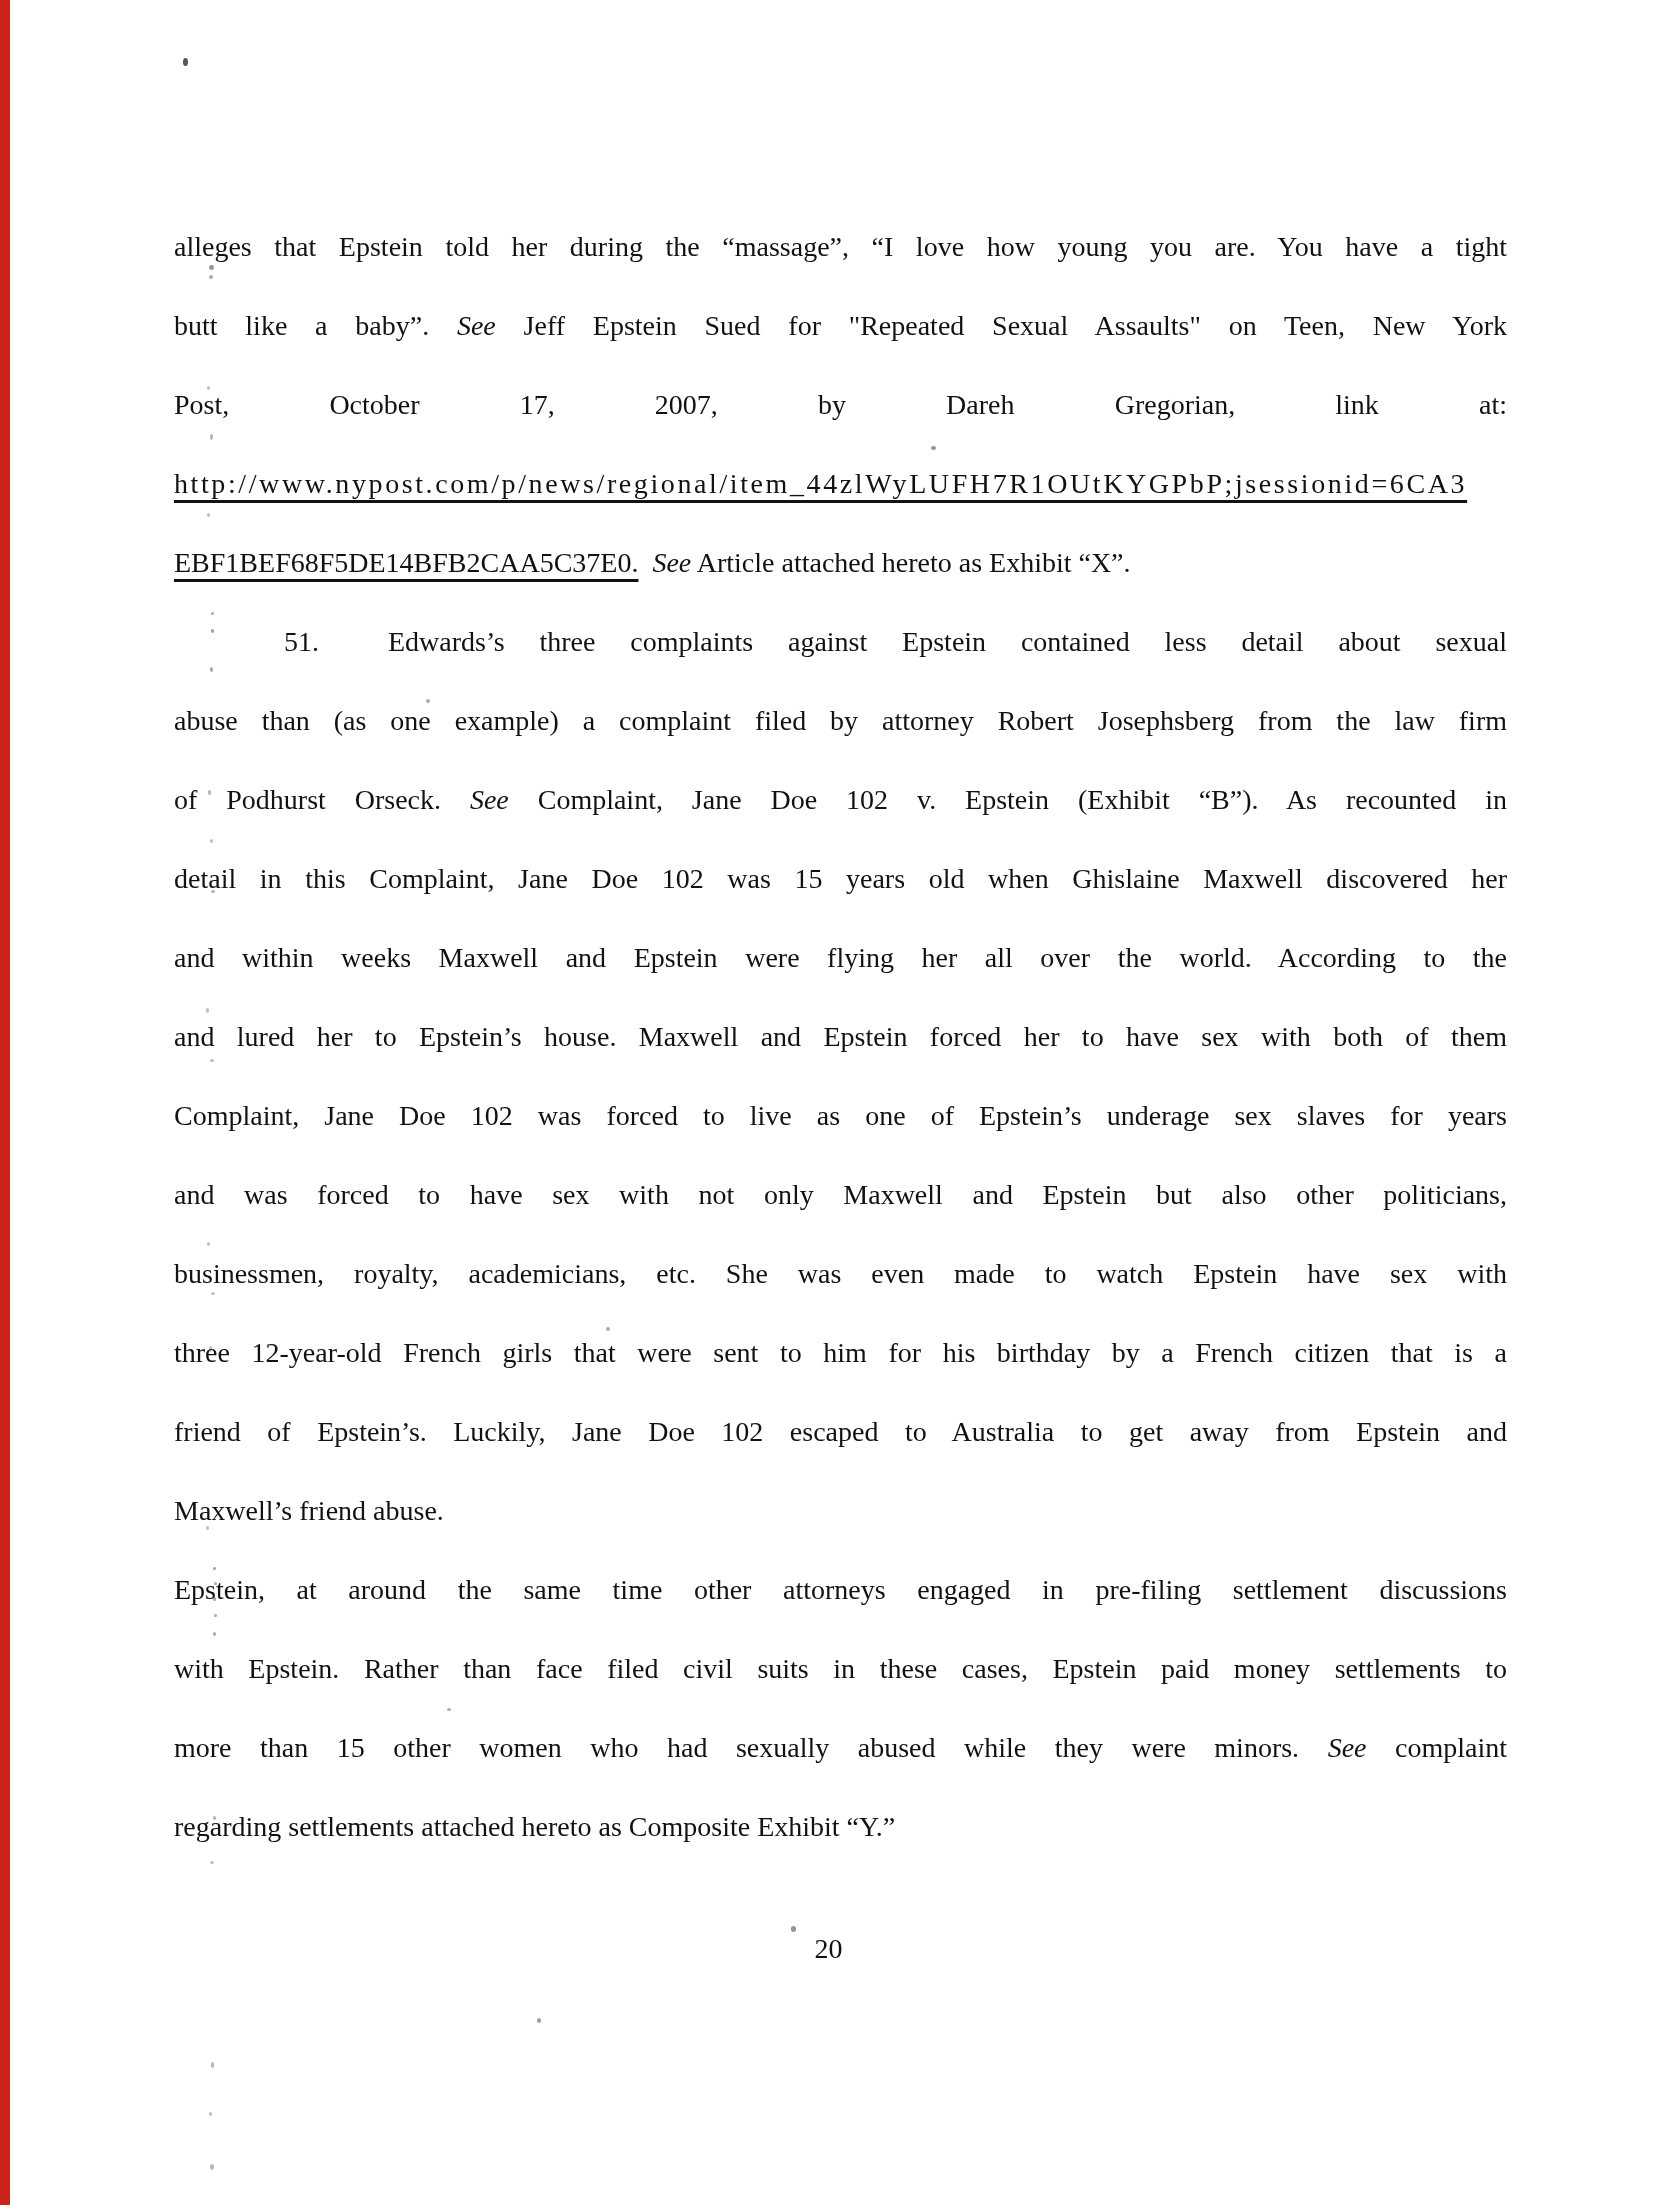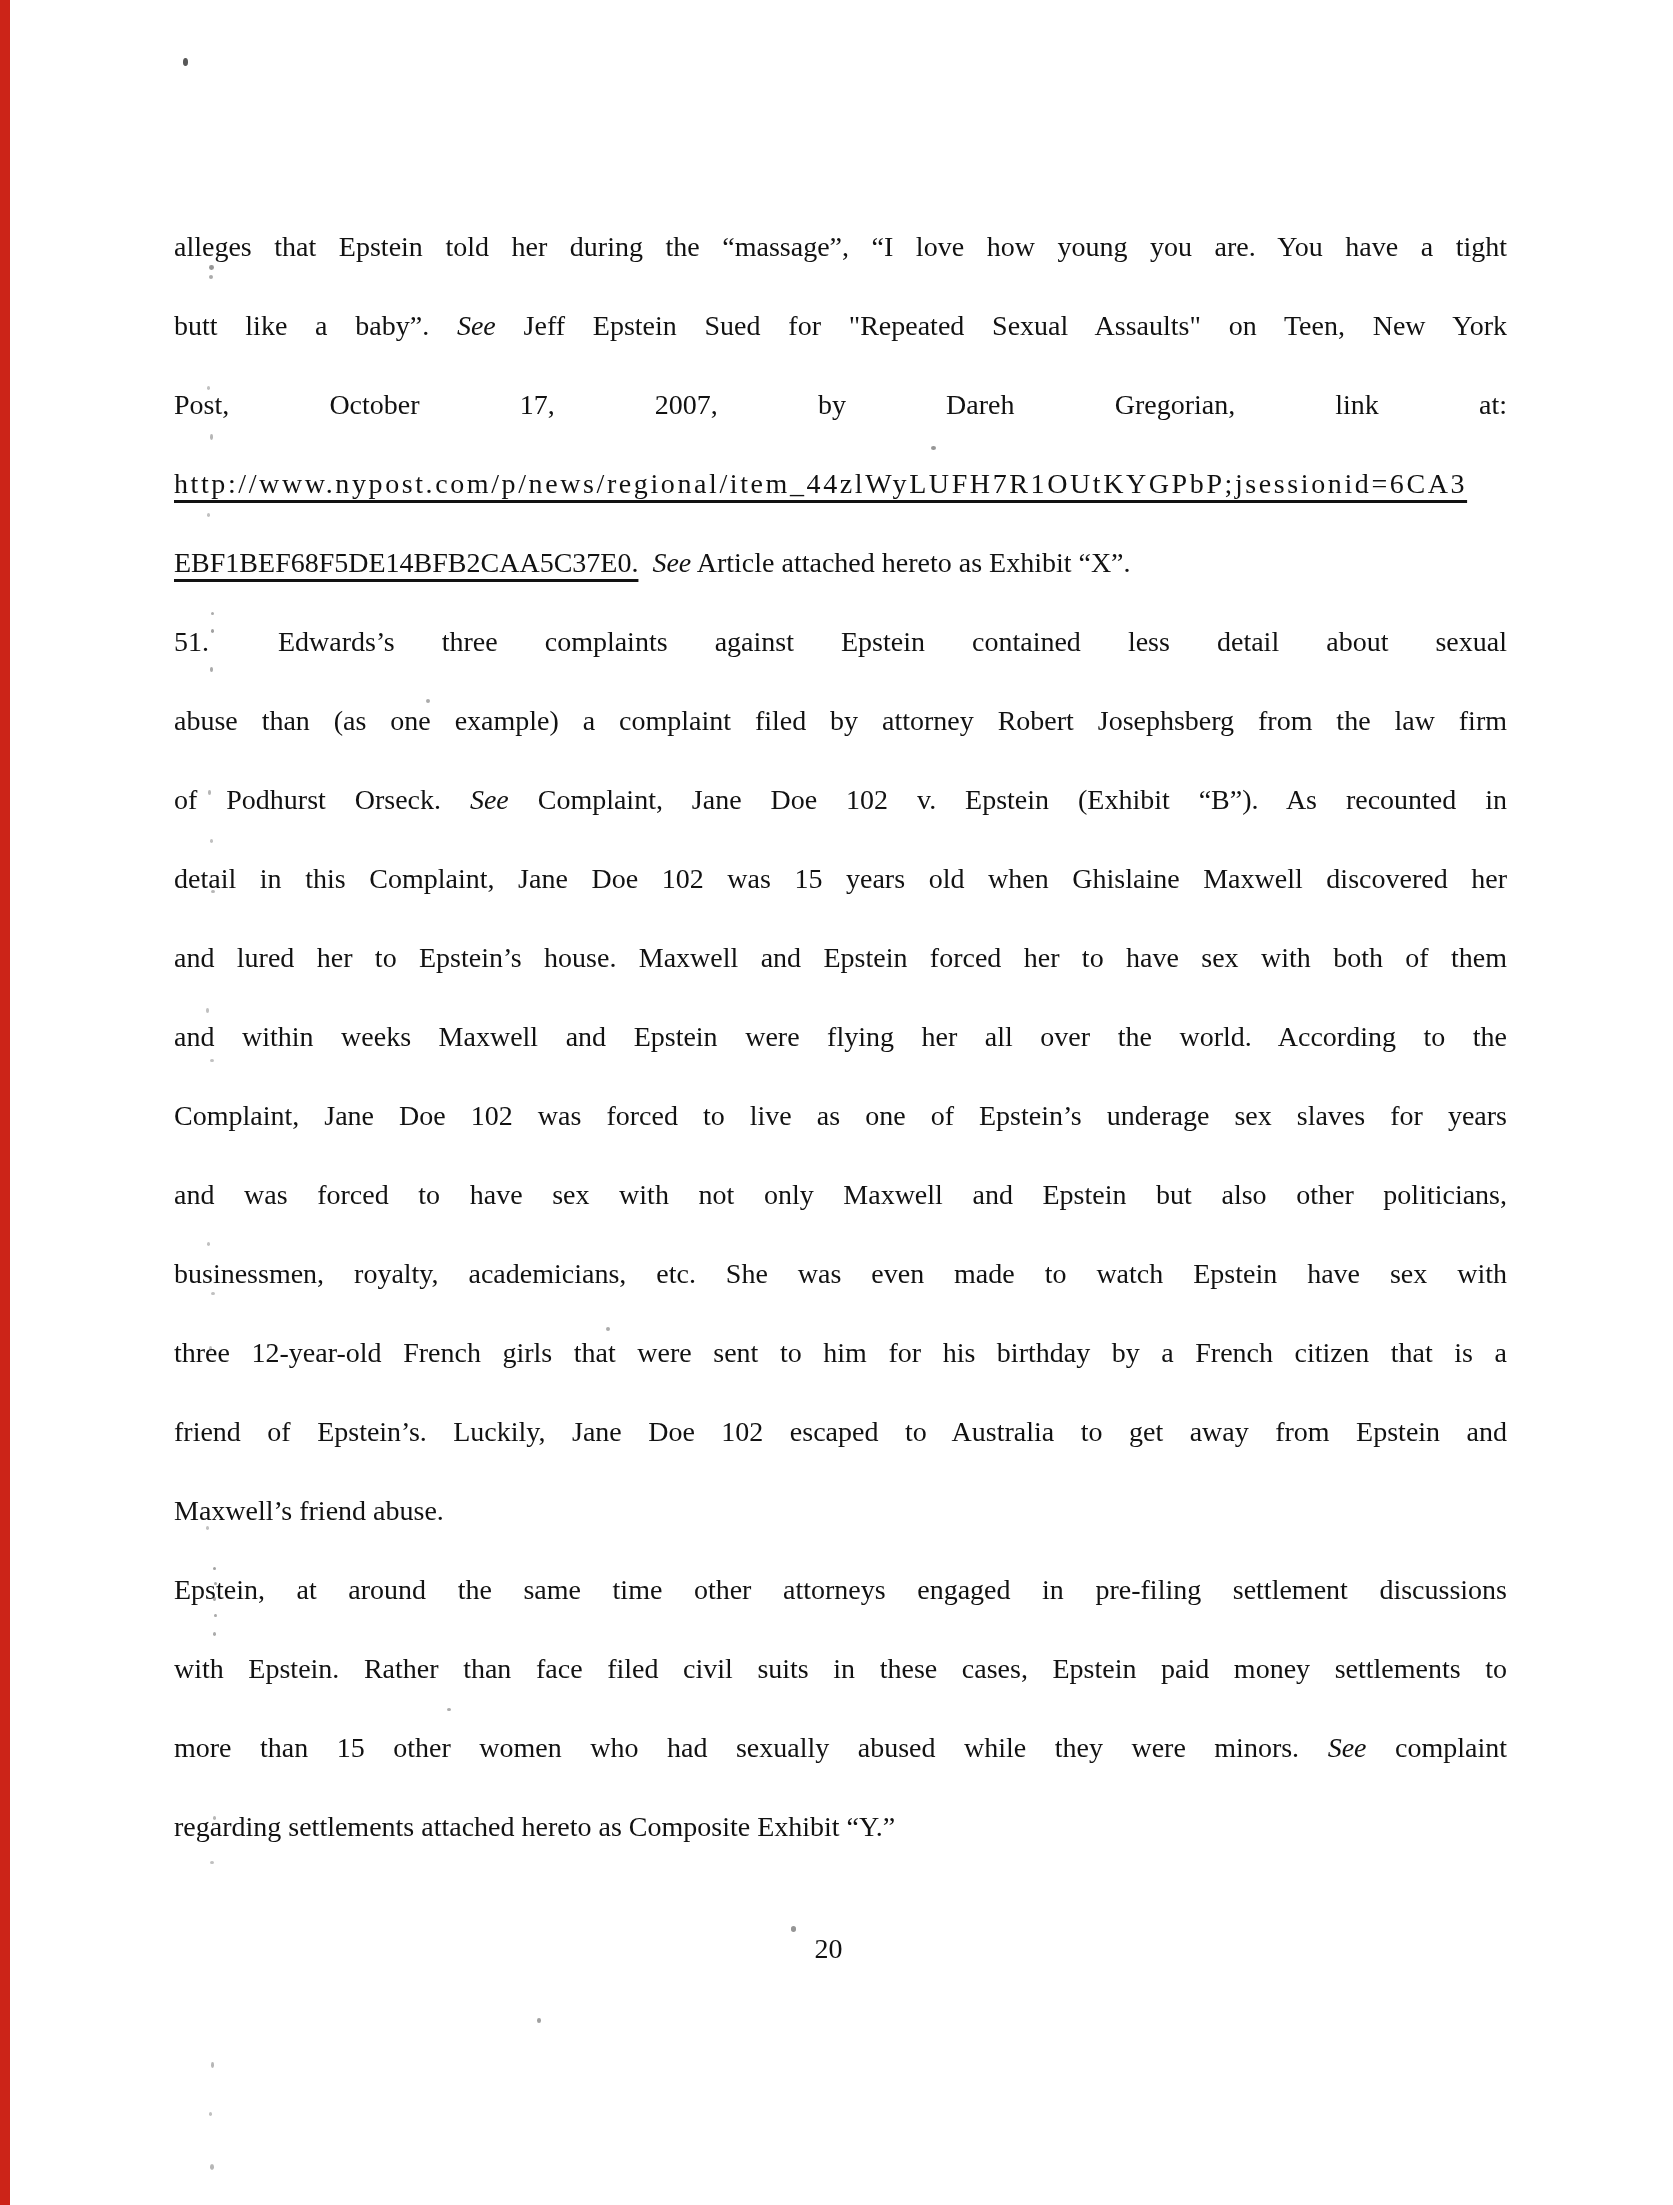--- a/index.html
+++ b/index.html
@@ -30,21 +30,21 @@
   }
   .line.left   { text-align: left;   text-align-last: left; }
   .line.tracked { letter-spacing: 2.6px; }
   .seg-p { }
   .seg-i { font-style: italic; }
   .seg-u {
     text-decoration: underline;
     text-decoration-thickness: 3.4px;
     text-underline-offset: 6.9px;
   }
-  .seg-n { }
+  .seg-n { margin-left: 110px; }
   .seg-tab { display: inline-block; width: 69px; }
   .page-number-line {
     position: absolute;
     left: 162px; top: 1909px;
     width: 1333px;
     color: #121212;
     font-size: 28px;
     line-height: 79px;
     text-align: center;
   }
@@ -63,22 +63,22 @@
   <div id="lines">
       <div class="line"><span class="seg-p">alleges that Epstein told her during the “massage”, “I love how young you are. You have a tight</span></div>
       <div class="line"><span class="seg-p">butt like a baby”.  </span><span class="seg-i">See</span><span class="seg-p"> Jeff Epstein Sued for "Repeated Sexual Assaults" on Teen, New York</span></div>
       <div class="line"><span class="seg-p">Post, October 17, 2007, by Dareh Gregorian, link at:</span></div>
       <div class="line tracked"><span class="seg-u">http://www.nypost.com/p/news/regional/item_44zlWyLUFH7R1OUtKYGPbP;jsessionid=6CA3</span></div>
       <div class="line left"><span class="seg-u">EBF1BEF68F5DE14BFB2CAA5C37E0.</span><span class="seg-p">&nbsp; </span><span class="seg-i">See</span><span class="seg-p"> Article attached hereto as Exhibit “X”.</span></div>
       <div class="line"><span class="seg-n">51.</span><span class="seg-tab"></span><span class="seg-p">Edwards’s three complaints against Epstein contained less detail about sexual</span></div>
       <div class="line"><span class="seg-p">abuse than (as one example) a complaint filed by attorney Robert Josephsberg from the law firm</span></div>
       <div class="line"><span class="seg-p">of Podhurst Orseck.  </span><span class="seg-i">See</span><span class="seg-p"> Complaint, Jane Doe 102 v. Epstein (Exhibit “B”).  As recounted in</span></div>
       <div class="line"><span class="seg-p">detail in this Complaint, Jane Doe 102 was 15 years old when Ghislaine Maxwell discovered her</span></div>
+      <div class="line"><span class="seg-p">and within weeks Maxwell and Epstein were flying her all over the world.  According to the</span></div>
       <div class="line"><span class="seg-p">and lured her to Epstein’s house.  Maxwell and Epstein forced her to have sex with both of them</span></div>
-      <div class="line"><span class="seg-p">and within weeks Maxwell and Epstein were flying her all over the world.  According to the</span></div>
       <div class="line"><span class="seg-p">Complaint, Jane Doe 102 was forced to live as one of Epstein’s underage sex slaves for years</span></div>
       <div class="line"><span class="seg-p">and was forced to have sex with not only Maxwell and Epstein but also other politicians,</span></div>
       <div class="line"><span class="seg-p">businessmen, royalty, academicians, etc.  She was even made to watch Epstein have sex with</span></div>
       <div class="line"><span class="seg-p">three 12-year-old French girls that were sent to him for his birthday by a French citizen that is a</span></div>
       <div class="line"><span class="seg-p">friend of Epstein’s.  Luckily, Jane Doe 102 escaped to Australia to get away from Epstein and</span></div>
       <div class="line left"><span class="seg-p">Maxwell’s friend abuse.</span></div>
       <div class="line"><span class="seg-p">Epstein, at around the same time other attorneys engaged in pre-filing settlement discussions</span></div>
       <div class="line"><span class="seg-p">with Epstein.  Rather than face filed civil suits in these cases, Epstein paid money settlements to</span></div>
       <div class="line"><span class="seg-p">more than 15 other women who had sexually abused while they were minors.  </span><span class="seg-i">See</span><span class="seg-p"> complaint</span></div>
       <div class="line left"><span class="seg-p">regarding settlements attached hereto as Composite Exhibit “Y.”</span></div>

